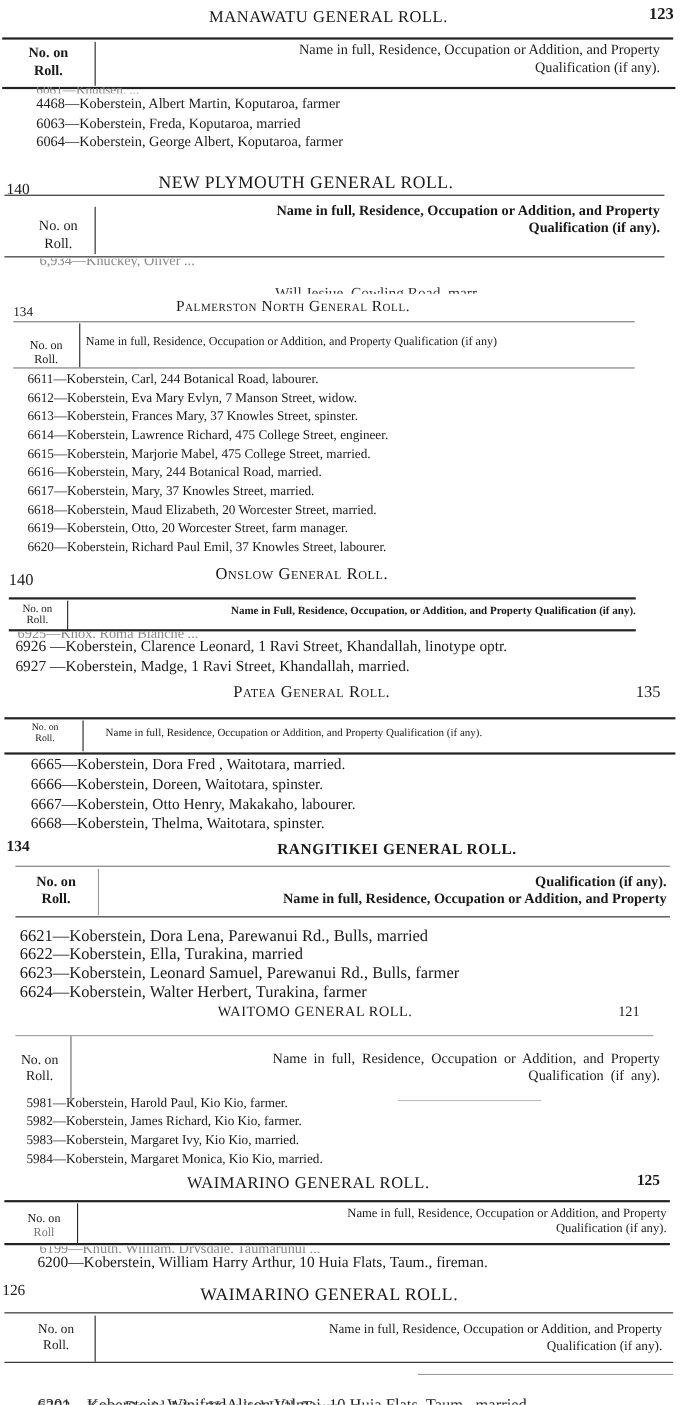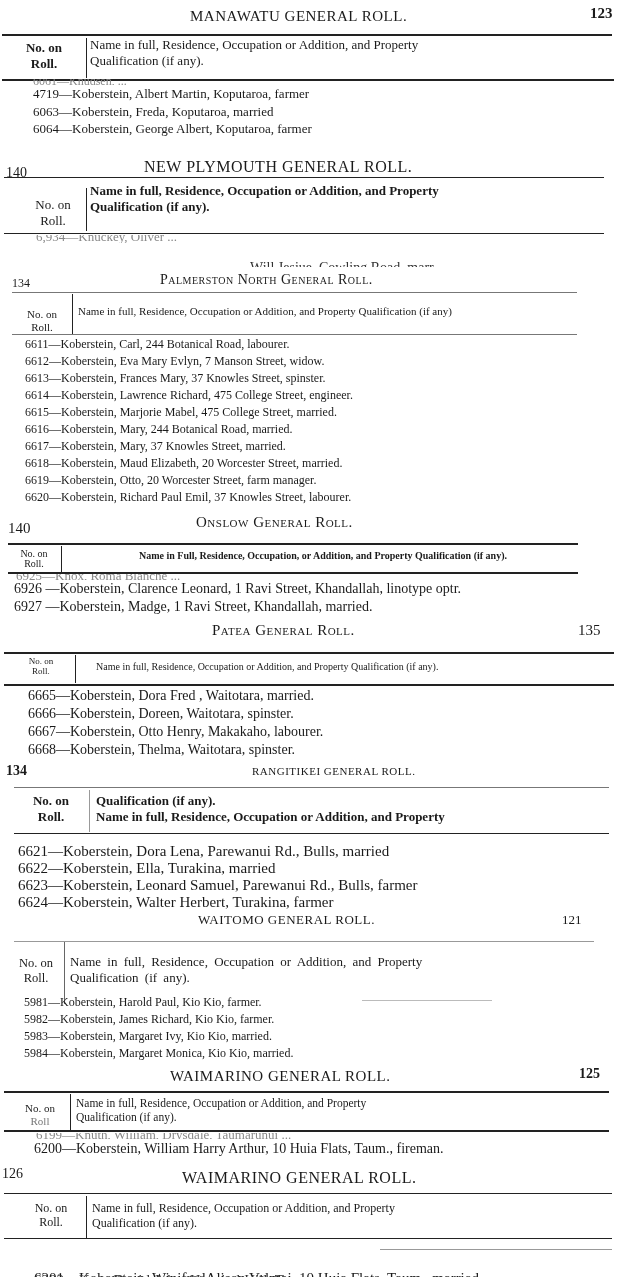--- a/index.html
+++ b/index.html
@@ -4,21 +4,21 @@
 <style>
   html, body { margin: 0; padding: 0; background: #fff; }
   body { width: 623px; height: 1277px; position: relative; overflow: hidden;
          font-family: "Liberation Serif", "DejaVu Serif", serif; color: #1a1a1a; }
   .sec { position: absolute; left: 0; width: 556px; }
   .title { position: absolute; white-space: nowrap; letter-spacing: 0.5px; }
   .pageno { position: absolute; white-space: nowrap; font-weight: bold; }
   .hr { position: absolute; background: #222; }
   .vr { position: absolute; width: 1px; background: #222; }
   .hdr-no { position: absolute; text-align: center; line-height: 1.2; }
-  .hdr-name { position: absolute; text-align: left; line-height: 1.25; }
+  .hdr-name { position: absolute; text-align: right; line-height: 1.25; }
   .entry { position: absolute; white-space: nowrap; }
   .ghost { position: absolute; white-space: nowrap; color: #888; overflow: hidden; }
   .sc { font-variant: small-caps; }
 </style>
 </head>
 <body>
 
 <div class="sec" style="top:0;height:145px;">
   <div class="title" style="left:190px;top:8px;font-size:15px;">MANAWATU GENERAL ROLL.</div>
   <div class="pageno" style="left:590px;top:5px;font-size:15px;">123</div>
@@ -27,21 +27,21 @@
   <div class="hdr-no" style="left:8px;top:40px;width:72px;font-size:13px;font-weight:bold;">
     <div>No. on</div>
     <div>Roll.</div>
   </div>
   <div class="hdr-name" style="left:90px;top:37px;width:510px;font-size:13px;">
     <div>Name in full, Residence, Occupation or Addition, and Property</div>
     <div>Qualification (if any).</div>
   </div>
   <div class="hr" style="left:2px;top:79px;width:612px;height:2px;"></div>
   <div class="ghost" style="left:33px;top:79px;height:6px;font-size:12px;line-height:4px;">6061—Knudsen, ...</div>
-  <div class="entry" style="left:33px;top:86px;font-size:13px;">4719—Koberstein, Albert Martin, Koputaroa, farmer</div>
+  <div class="entry" style="left:33px;top:86px;font-size:13px;">4468—Koberstein, Albert Martin, Koputaroa, farmer</div>
   <div class="entry" style="left:33px;top:104px;font-size:13px;">6063—Koberstein, Freda, Koputaroa, married</div>
   <div class="entry" style="left:33px;top:121px;font-size:13px;">6064—Koberstein, George Albert, Koputaroa, farmer</div>
 </div>
 
 <div class="sec" style="top:145px;height:122px;">
   <div class="pageno" style="left:6px;top:20px;font-size:14px;font-weight:normal;">140</div>
   <div class="title" style="left:144px;top:13px;font-size:16px;">NEW PLYMOUTH GENERAL ROLL.</div>
   <div class="hr" style="left:4px;top:32px;width:600px;height:1px;"></div>
   <div class="vr" style="left:86px;top:43px;height:43px;"></div>
   <div class="hdr-no" style="left:22px;top:52px;width:62px;font-size:13px;">
@@ -84,21 +84,21 @@
 
 <div class="sec" style="top:510px;height:108px;">
   <div class="pageno" style="left:8px;top:10px;font-size:15px;font-weight:normal;">140</div>
   <div class="title sc" style="left:196px;top:4px;font-size:15px;">Onslow General Roll.</div>
   <div class="hr" style="left:8px;top:33px;width:570px;height:2px;"></div>
   <div class="vr" style="left:61px;top:36px;height:28px;"></div>
   <div class="hdr-no" style="left:10px;top:39px;width:48px;font-size:10px;line-height:1.0;">
     <div>No. on</div>
     <div>Roll.</div>
   </div>
-  <div class="hdr-name" style="left:68px;top:40px;width:510px;font-size:10px;font-weight:bold;text-align:center;white-space:nowrap;">
+  <div class="hdr-name" style="left:68px;top:40px;width:510px;font-size:10px;font-weight:bold;text-align:right;white-space:nowrap;">
     <div>Name in Full, Residence, Occupation, or Addition, and Property Qualification (if any).</div>
   </div>
   <div class="hr" style="left:8px;top:62px;width:570px;height:2px;"></div>
   <div class="ghost" style="left:16px;top:64px;height:6px;font-size:13px;line-height:4px;">6925—Knox, Roma Blanche ...</div>
   <div class="entry" style="left:14px;top:71px;font-size:14px;">6926 —Koberstein, Clarence Leonard, 1 Ravi Street, Khandallah, linotype optr.</div>
   <div class="entry" style="left:14px;top:89px;font-size:14px;">6927 —Koberstein, Madge, 1 Ravi Street, Khandallah, married.</div>
 </div>
 
 <div class="sec" style="top:618px;height:150px;">
   <div class="title sc" style="left:212px;top:4px;font-size:15px;">Patea General Roll.</div>
@@ -114,21 +114,21 @@
   </div>
   <div class="hr" style="left:4px;top:66px;width:610px;height:2px;"></div>
   <div class="entry" style="left:28px;top:70px;font-size:14px;">6665—Koberstein, Dora Fred , Waitotara, married.</div>
   <div class="entry" style="left:28px;top:88px;font-size:14px;">6666—Koberstein, Doreen, Waitotara, spinster.</div>
   <div class="entry" style="left:28px;top:106px;font-size:14px;">6667—Koberstein, Otto Henry, Makakaho, labourer.</div>
   <div class="entry" style="left:28px;top:124px;font-size:14px;">6668—Koberstein, Thelma, Waitotara, spinster.</div>
 </div>
 
 <div class="sec" style="top:760px;height:150px;">
   <div class="pageno" style="left:6px;top:3px;font-size:14px;">134</div>
-  <div class="title" style="left:252px;top:5px;font-size:11px;font-weight:normal;">RANGITIKEI GENERAL ROLL.</div>
+  <div class="title" style="left:252px;top:5px;font-size:14px;font-weight:bold;">RANGITIKEI GENERAL ROLL.</div>
   <div class="hr" style="left:14px;top:27px;width:595px;height:1px;background:#777;"></div>
   <div class="vr" style="left:89px;top:30px;height:42px;background:#999;"></div>
   <div class="hdr-no" style="left:18px;top:33px;width:66px;font-size:13px;font-weight:bold;">
     <div>No. on</div>
     <div>Roll.</div>
   </div>
   <div class="hdr-name" style="left:96px;top:33px;width:510px;font-size:13px;font-weight:bold;">
     <div>Qualification (if any).</div>
     <div>Name in full, Residence, Occupation or Addition, and Property</div>
   </div>

